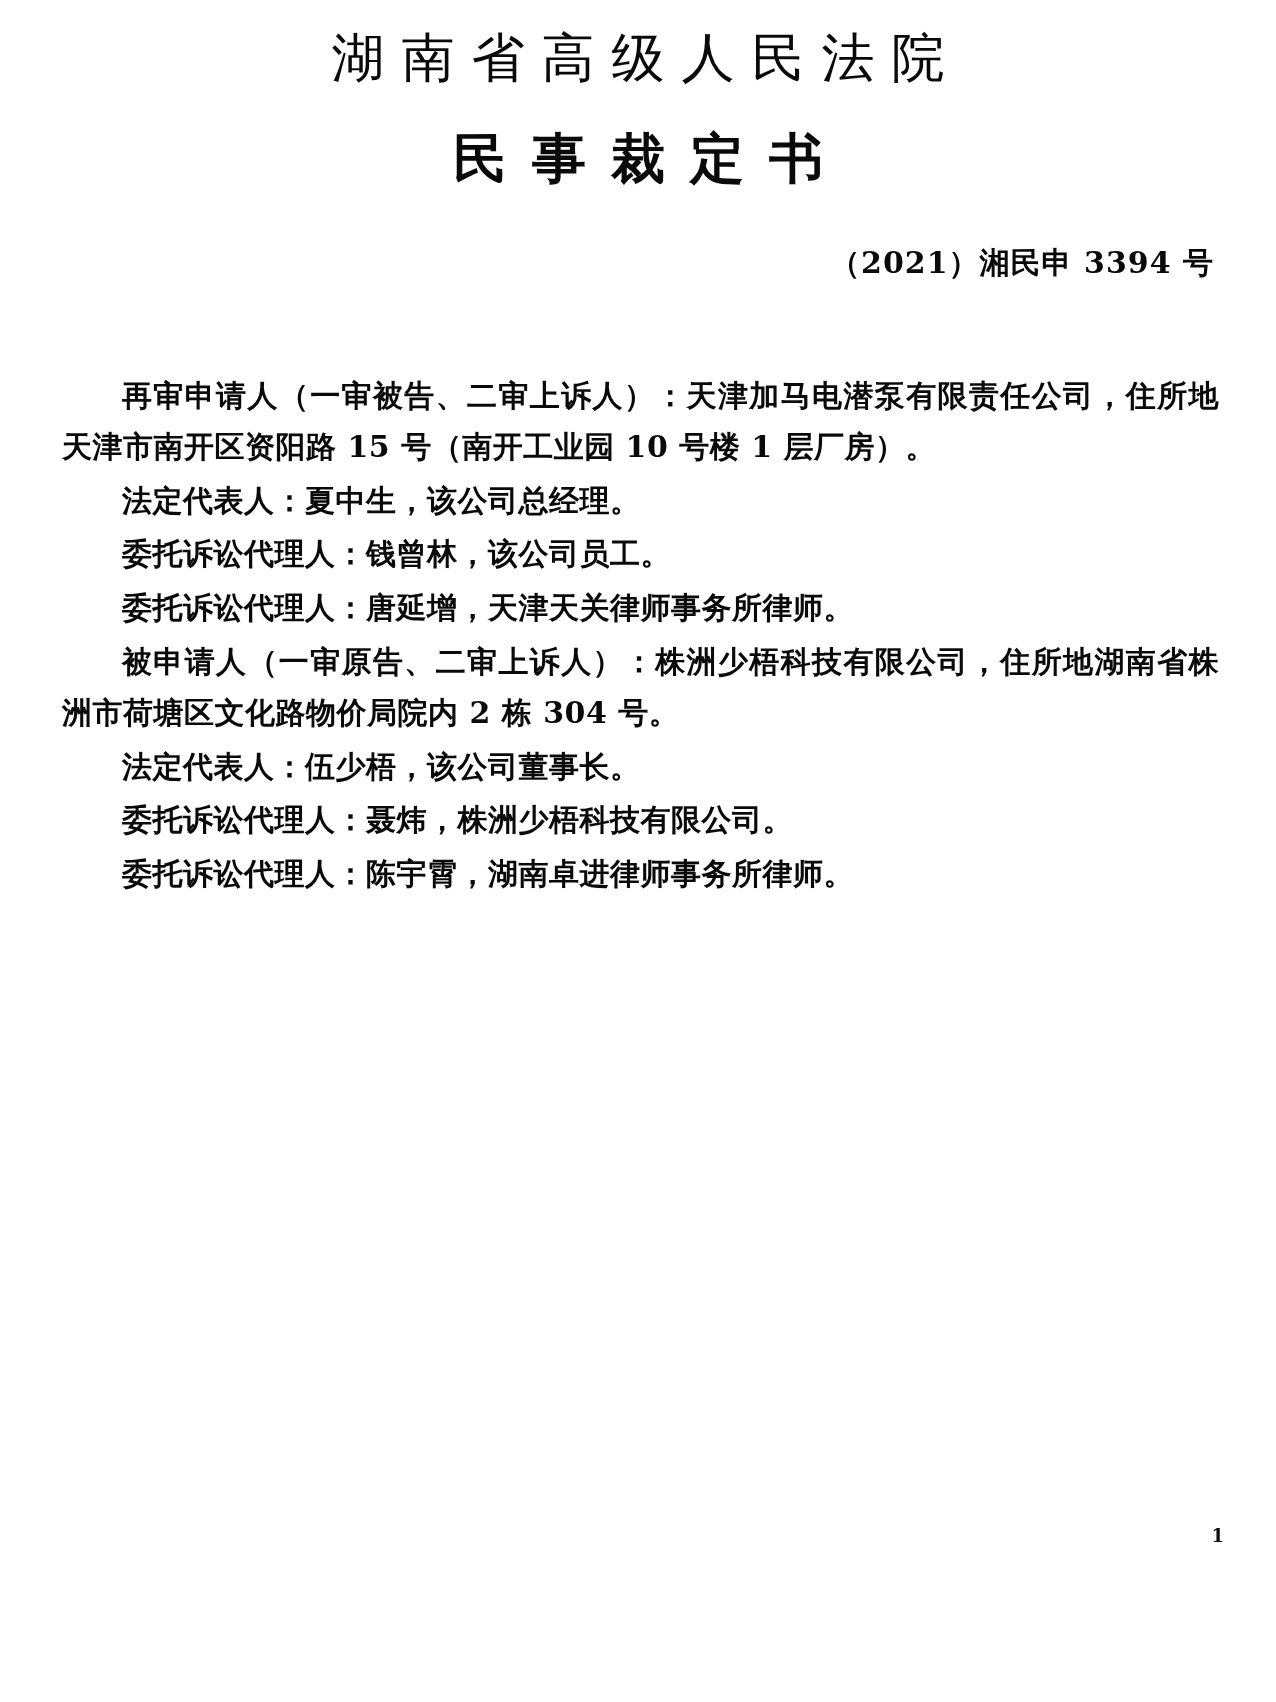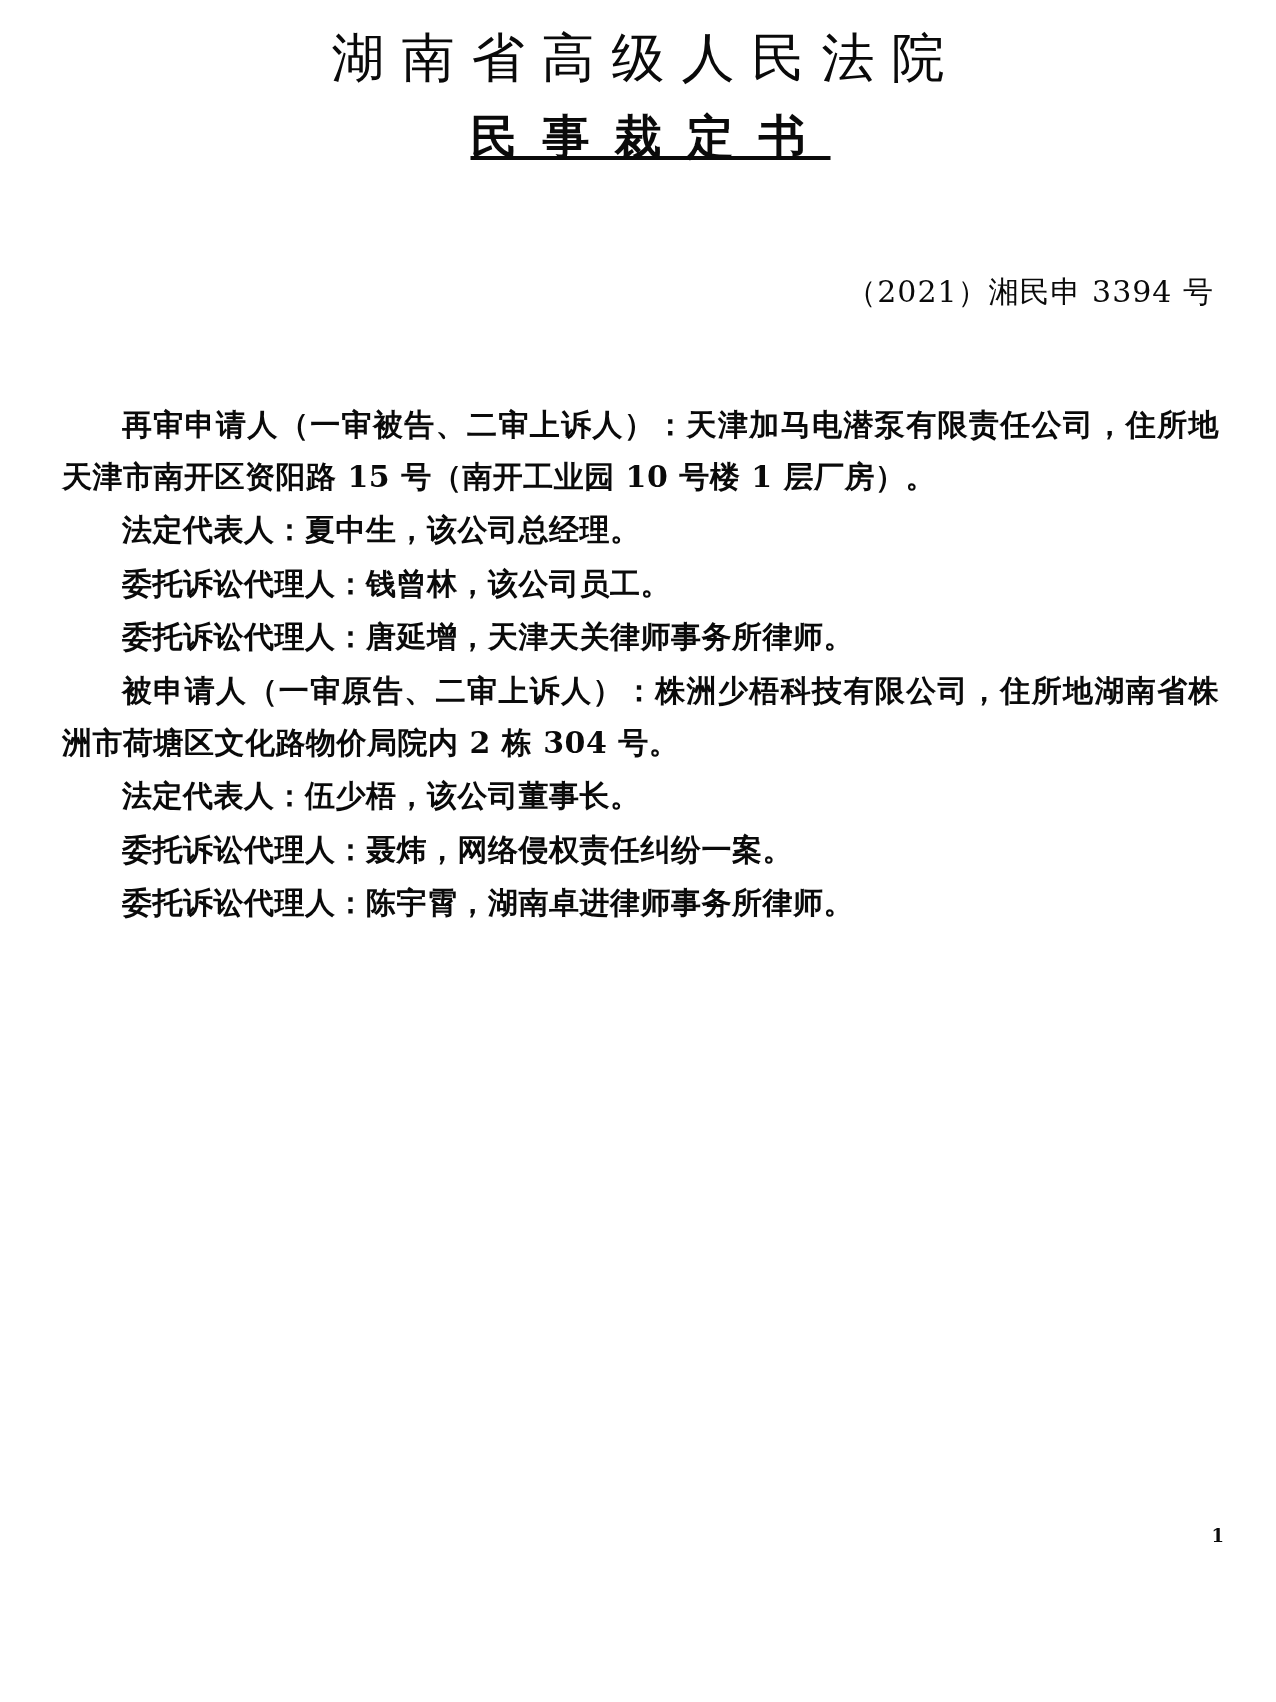--- a/index.html
+++ b/index.html
@@ -28,35 +28,34 @@
   }
   .doc-title-1 {
     font-size: 53px;
     font-weight: normal;
     letter-spacing: 17px;
     line-height: 1.35;
     text-indent: 17px;
     font-family: "DejaVu Serif", "Liberation Serif", serif;
   }
   .doc-title-2 {
-    font-size: 47px;
+    font-size: 54px;
     font-weight: bold;
     letter-spacing: 25px;
     line-height: 1.5;
     text-indent: 25px;
-    margin-top: 8px;
+    margin-top: 24px;
     font-family: "DejaVu Serif", "Liberation Serif", serif;
-    text-decoration: underline;
   }
   .case-number {
-    margin-top: 100px;
+    margin-top: 44px;
     padding-right: 62px;
     text-align: right;
     font-size: 30px;
-    font-weight: normal;
+    font-weight: bold;
     letter-spacing: 1px;
     font-family: "DejaVu Serif", "Liberation Serif", serif;
   }
   .body-block {
     margin-top: 86px;
     padding: 0 57px 0 62px;
   }
   .para {
     font-size: 30px;
     font-weight: bold;
@@ -91,19 +90,19 @@
 
   <div class="case-number">（2021）湘民申 3394 号</div>
 
   <div class="body-block">
     <p class="para">再审申请人（一审被告、二审上诉人）：天津加马电潜泵有限责任公司，住所地天津市南开区资阳路 15 号（南开工业园 10 号楼 1 层厂房）。</p>
     <p class="para">法定代表人：夏中生，该公司总经理。</p>
     <p class="para">委托诉讼代理人：钱曾林，该公司员工。</p>
     <p class="para">委托诉讼代理人：唐延增，天津天关律师事务所律师。</p>
     <p class="para">被申请人（一审原告、二审上诉人）：株洲少梧科技有限公司，住所地湖南省株洲市荷塘区文化路物价局院内 2 栋 304 号。</p>
     <p class="para">法定代表人：伍少梧，该公司董事长。</p>
-    <p class="para">委托诉讼代理人：聂炜，网络侵权责任纠纷一案。</p>
+    <p class="para">委托诉讼代理人：聂炜，株洲少梧科技有限公司。</p>
     <p class="para">委托诉讼代理人：陈宇霄，湖南卓进律师事务所律师。</p>
   </div>
 
   <div class="page-number">1</div>
 
 </div>
 
 </body></html>

